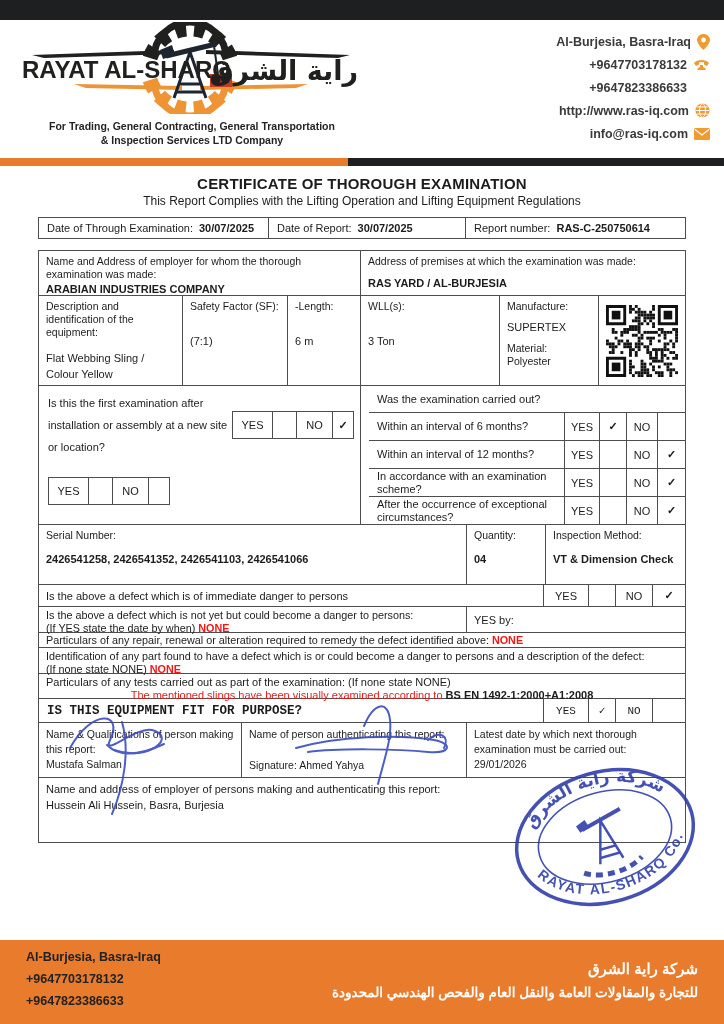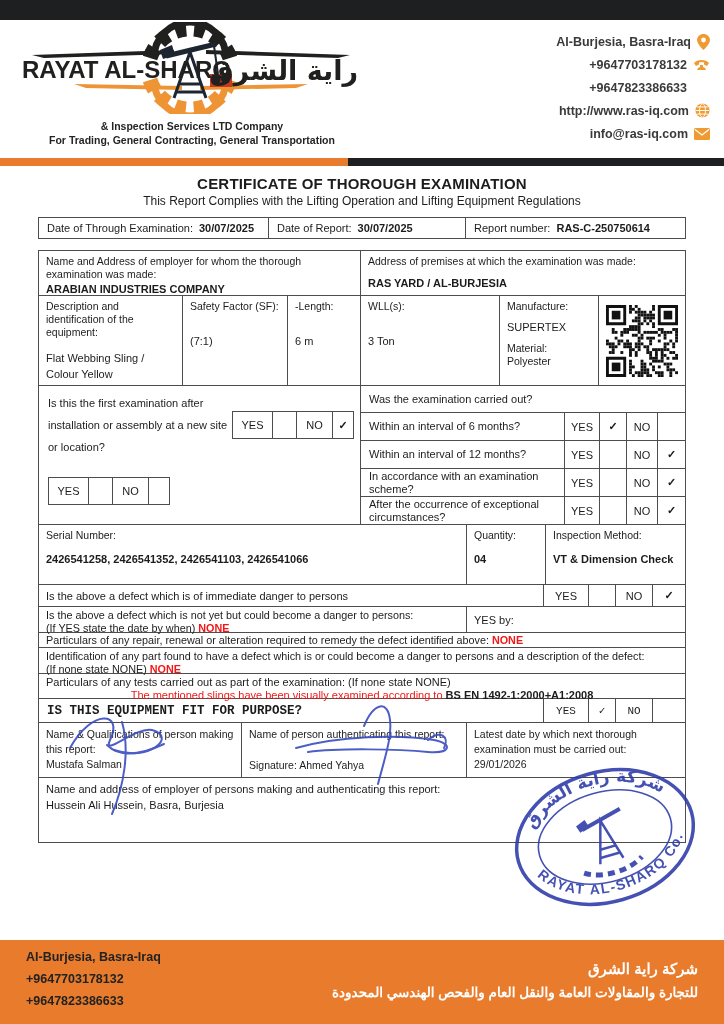--- a/index.html
+++ b/index.html
@@ -35,21 +35,21 @@
   .c:last-child { border-right:none; }
   .small-lbl { font-size:10.5px; line-height:1.25; }
 
   
   .eq { height:90px; }
   .eq .c { display:flex; flex-direction:column; }
 
   
   .q-row { height:139px; }
   .q-left { width:322px; padding:6px 4px 4px 9px; }
-  .q-right { flex:1; padding:0; }
+  .q-right { flex:1; padding:0;margin-left:8px; }
   .q-item { display:flex; align-items:center; }
   .q-text { flex:1; font-size:11px; line-height:2.0; }
   .yn-box { display:flex; border:1px solid #4d4d4d; height:28px; margin-right:2px; }
   .yn-box .yn { display:flex; align-items:center; justify-content:center; border-right:1px solid #4d4d4d; font-size:11px; }
   .yn-box .yn:last-child { border-right:none; }
   .q-r-head { font-size:11px; padding:7px 8px 0 8px; height:26px; }
   .q-r-item { display:flex; align-items:stretch; height:28px; border-top:1px solid #4d4d4d; }
   .q-r-item:first-of-type { border-top:none; }
   .q-r-label { flex:1; display:flex; align-items:center; padding:0 8px; font-size:11px; line-height:1.15; }
   .grid4 { display:flex; border-left:1px solid #4d4d4d; }
@@ -115,22 +115,22 @@
           <path d="M200 24 L204 52" stroke-width="2"></path>
           <rect x="196" y="52" width="22" height="13" fill="#c23b22" stroke="none"></rect>
           <circle cx="203" cy="58" r="3.5" fill="#20211f" stroke="none"></circle>
           <circle cx="212" cy="58" r="3.5" fill="#20211f" stroke="none"></circle>
         </g>
 
         <text x="8" y="56" font-family="Liberation Sans, sans-serif" font-size="24" font-weight="bold" fill="#20211f">RAYAT AL-SHARQ</text>
         <text x="344" y="58" text-anchor="end" font-family="DejaVu Sans, sans-serif" font-size="27" font-weight="bold" fill="#20211f">راية الشرق</text>
       </svg>
       <div class="tagline">
+        <div>For Trading, General Contracting, General Transportation</div>
         <div>&amp; Inspection Services LTD Company</div>
-        <div>For Trading, General Contracting, General Transportation</div>
       </div>
     </div>
 
     <div class="contact">
       <div class="contact-line">
         <span>Al-Burjesia, Basra-Iraq</span>
         <svg width="13" height="16" viewBox="0 0 13 16">
             <path d="M6.5 0 C10 0 13 2.7 13 6 C13 10 6.5 16 6.5 16 C6.5 16 0 10 0 6 C0 2.7 3 0 6.5 0 Z M6.5 3.6 A2.4 2.4 0 1 0 6.5 8.4 A2.4 2.4 0 1 0 6.5 3.6 Z" fill="#f09a32"></path>
           </svg>
       </div>

